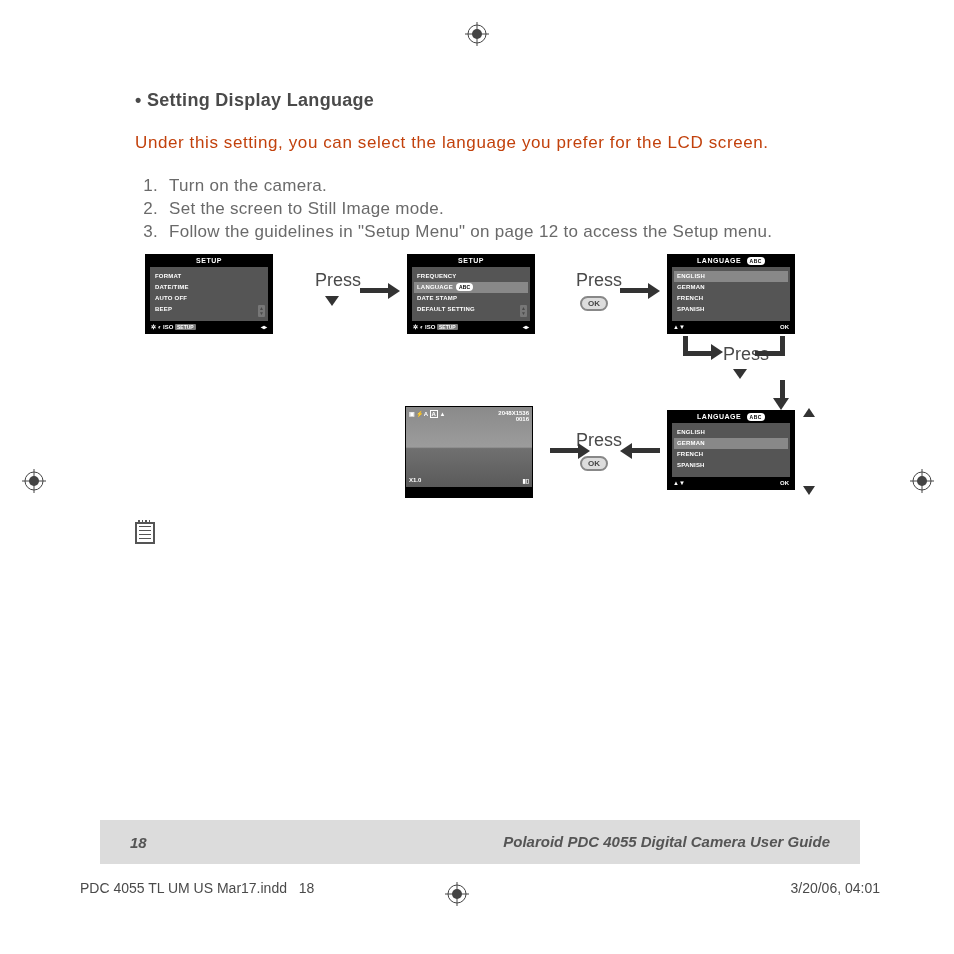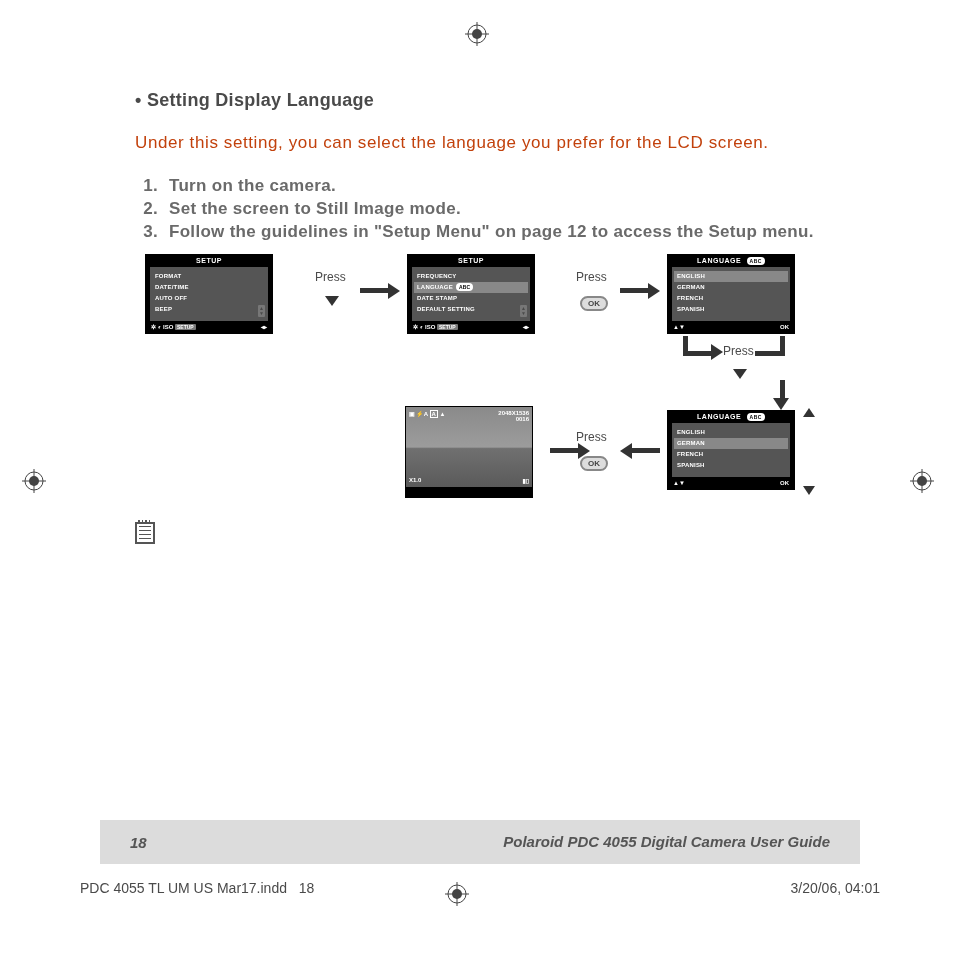--- a/index.html
+++ b/index.html
@@ -34,21 +34,20 @@
   .steps {
     margin-top: 20px;
     font-size: 17px;
     color: #6a6a6a;
     letter-spacing: 0.3px;
   }
   .steps li {
     margin-left: 28px;
     padding-left: 6px;
     line-height: 1.35;
-    font-weight: bold;
   }
   .steps li:last-child { text-align: justify; }
   .diagram-area {
     position: relative;
     height: 270px;
     margin-top: 6px;
   }
   
   .lcd {
     position: absolute;
@@ -138,21 +137,21 @@
     font-size: 6px;
     font-weight: bold;
     display: flex;
     justify-content: space-between;
   }
   .lcd.live .topline { top: 3px; }
   .lcd.live .botline { bottom: 3px; }
   
   .press {
     position: absolute;
-    font-size: 12px;
+    font-size: 18px;
     color: #4a4a4a;
   }
   .tri-down {
     display: inline-block;
     width: 0; height: 0;
     border-left: 7px solid transparent;
     border-right: 7px solid transparent;
     border-top: 10px solid #333;
   }
   .ok-btn {

